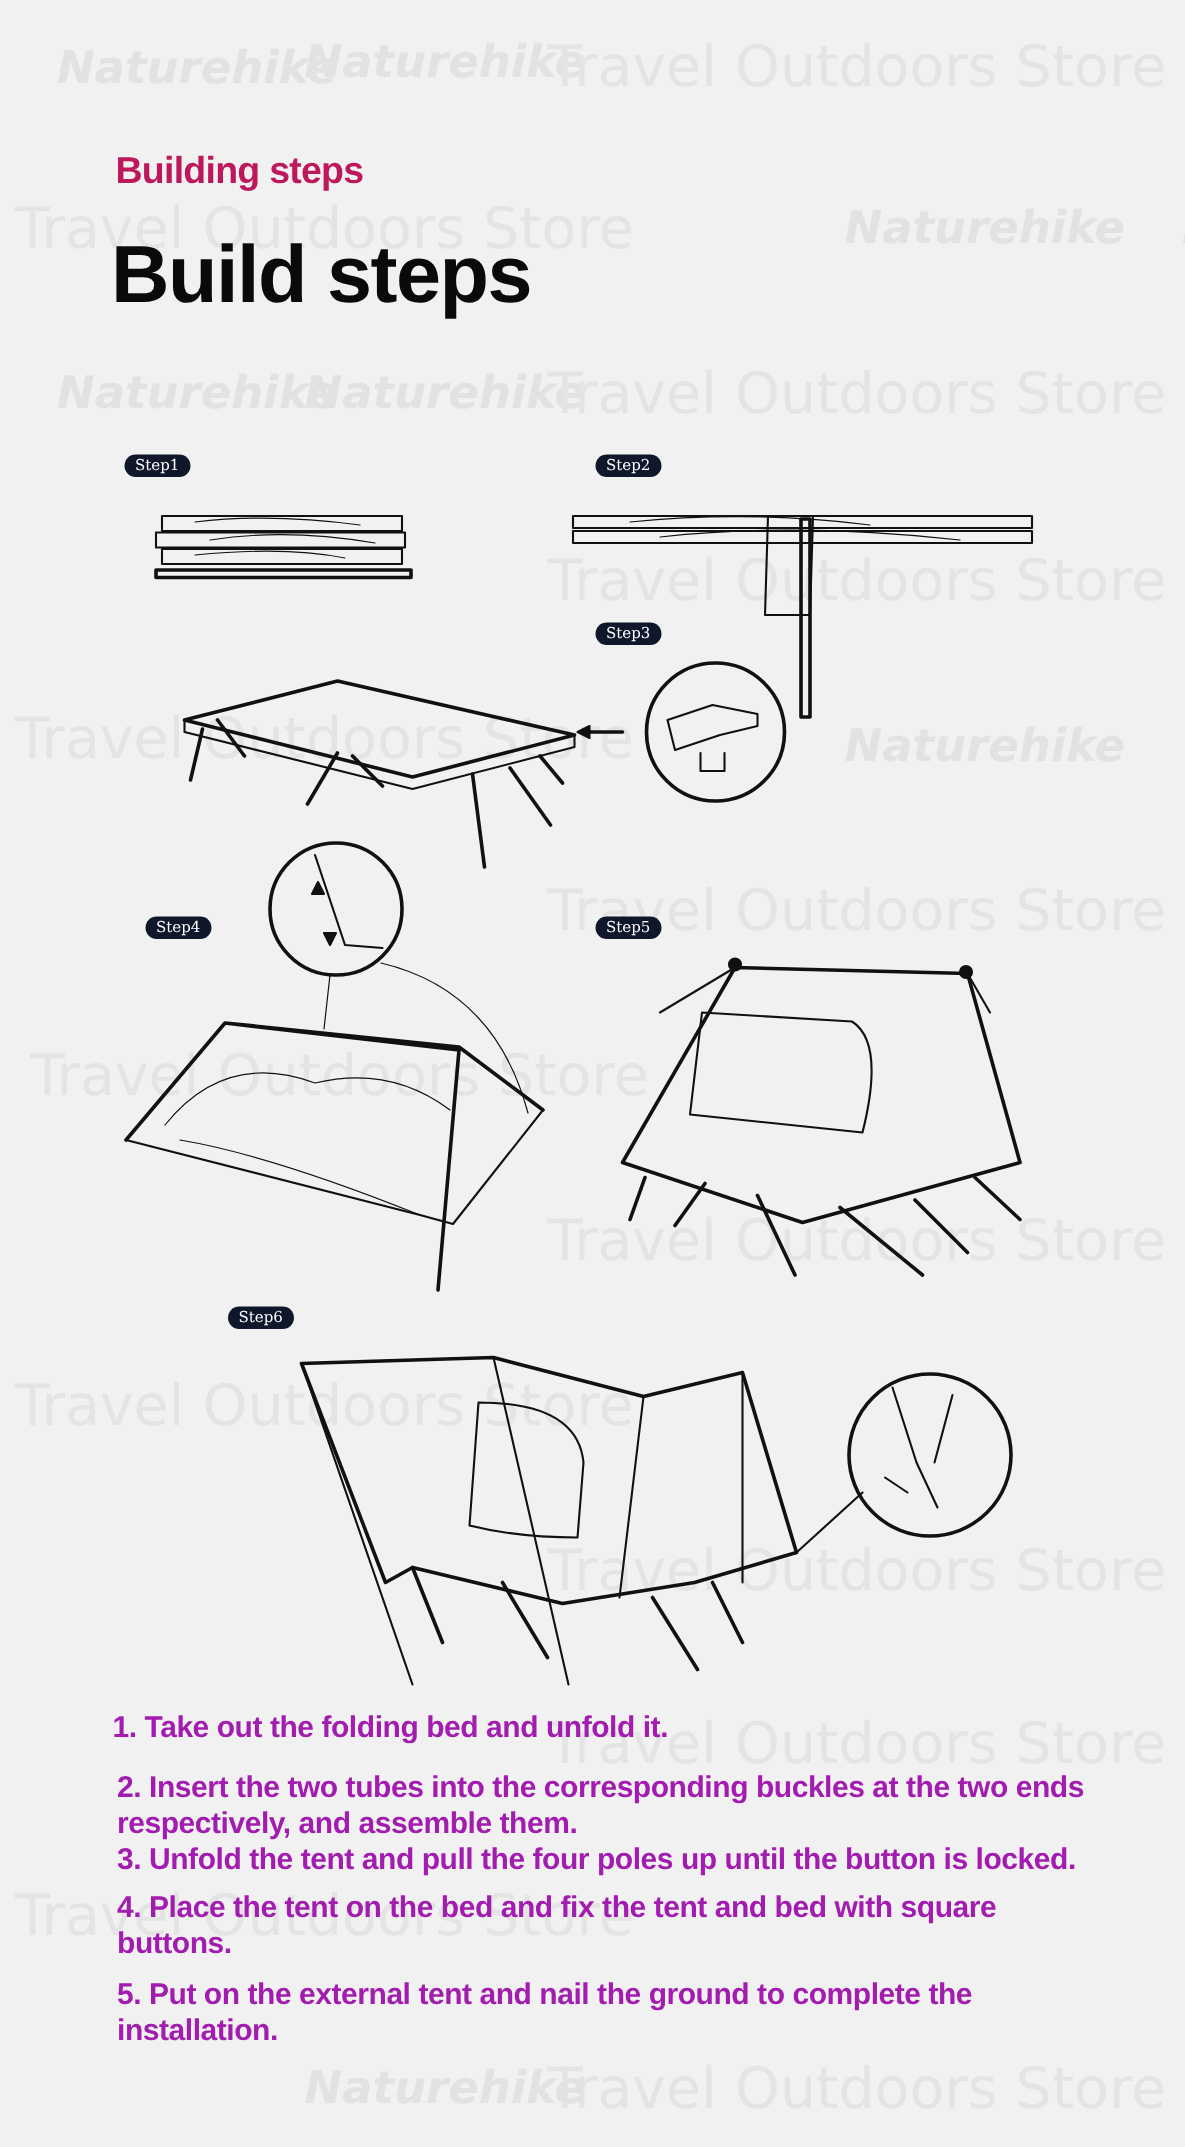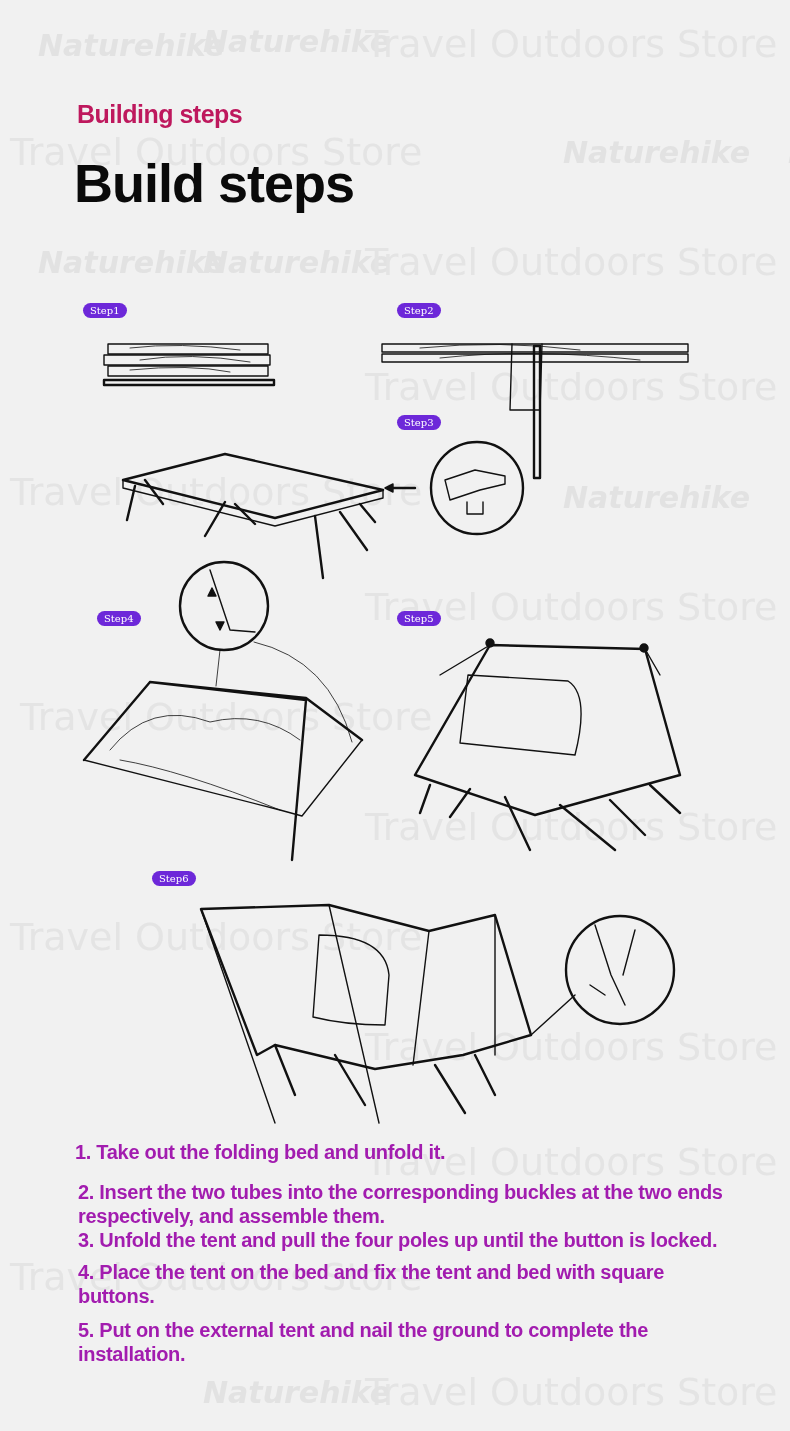--- a/index.html
+++ b/index.html
@@ -5,21 +5,21 @@
   html, body { margin:0; padding:0; }
   body {
     width:790px; height:1431px; overflow:hidden; position:relative;
     background:#f1f1f1;
     font-family:"Liberation Sans", sans-serif; color:#111;
   }
   .wm { position:absolute; color:#e4e4e4; font-size:38px; white-space:nowrap; pointer-events:none; font-family:"DejaVu Sans", sans-serif; }
   .wm.logo { font-style:italic; font-weight:bold; font-size:30px; color:#e2e2e2;margin-left:48px; }
   .subtitle { position:absolute; left:77px; top:100px; font-size:25px; font-weight:bold; color:#be185d; letter-spacing:-0.5px; }
   .title { position:absolute; left:74px; top:152px; font-size:54px; font-weight:bold; color:#0a0a0a; letter-spacing:-1px; }
-  .badge { position:absolute; height:15px; line-height:15px; padding:0 7px; border-radius:8px; background:#6d28d9; color:#fff; font-size:10px; font-family:"DejaVu Serif", serif; }
+  .badge { position:absolute; height:15px; line-height:15px; padding:0 7px; border-radius:8px; background:#0f172a; color:#fff; font-size:10px; font-family:"DejaVu Serif", serif; }
   svg.illo { position:absolute; overflow:visible; }
   svg.illo * { fill:none; stroke:#111; stroke-width:1.4; stroke-linejoin:round; stroke-linecap:round; }
   svg.illo .thick { stroke-width:2.4; }
   svg.illo .thin { stroke-width:0.8; }
   svg.illo .fill { fill:#111; }
   .instr { position:absolute; left:78px; font-size:20px; line-height:24px; color:#a21caf; letter-spacing:-0.3px;font-weight:bold; }
 </style>
 </head>
 <body>
 

